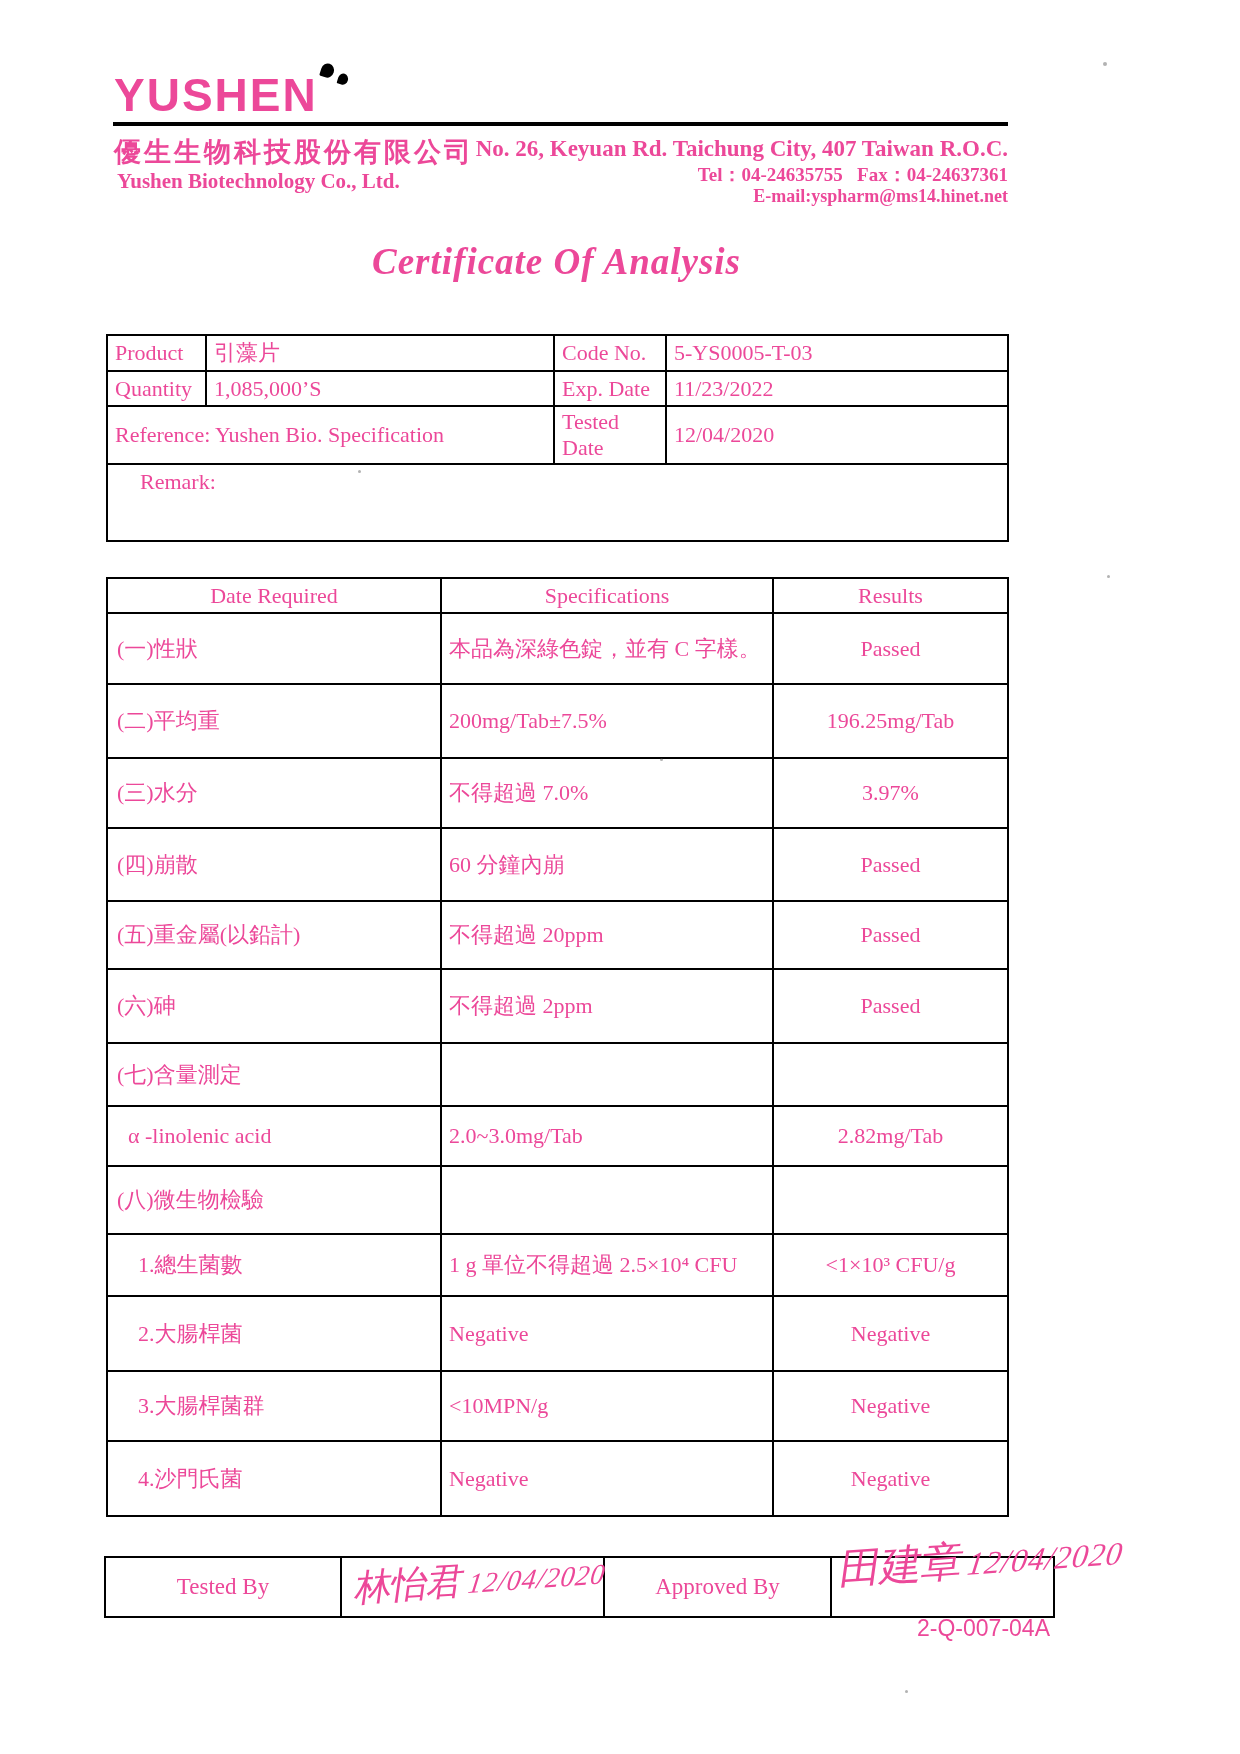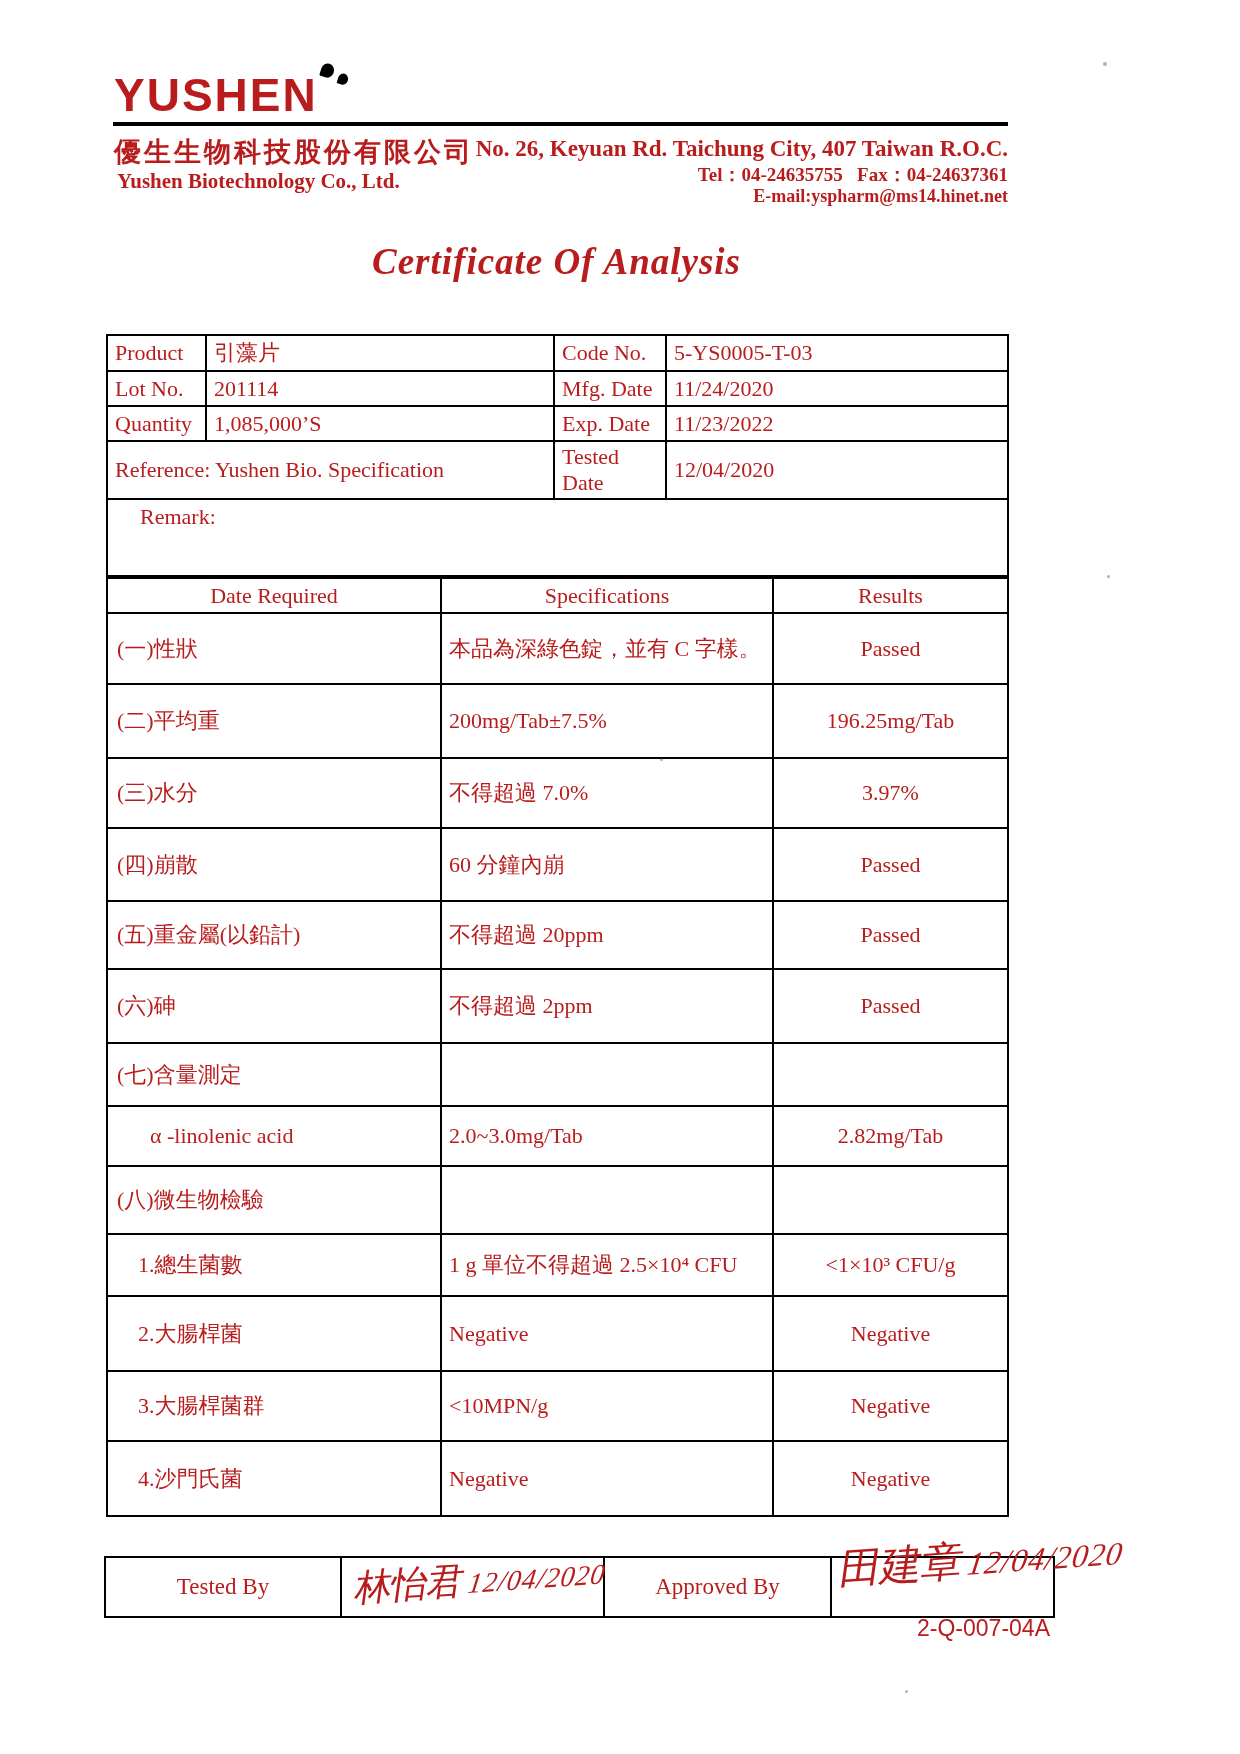--- a/index.html
+++ b/index.html
@@ -1,19 +1,19 @@
 <!DOCTYPE html>
 <html><head>
 <meta charset="utf-8">
 <style>
   * { box-sizing: border-box; }
   html,body { margin:0; padding:0; background:#e8e8e8; }
   .page {
     position:relative; width:1240px; height:1754px; margin:0 auto;
-    background:#ffffff; color:#b91c1c;
+    background:#ffffff; color:#ec4899;
     font-family:"Liberation Serif","DejaVu Serif",serif;
     overflow:hidden;
   }
 
   
   .logo { position:absolute; left:114px; top:68px;
     font-family:"Liberation Sans","DejaVu Sans",sans-serif;
     font-weight:bold; font-size:46px; letter-spacing:2px; transform:scaleY(1.02); }
   .logo-dot { position:absolute; background:#000; border-radius:50% 50% 50% 10%; }
   .logo-dot.d1 { width:13px; height:14px; right:-16px; top:-4px; transform:rotate(18deg); }
@@ -39,21 +39,21 @@
 
   .info-table { position:absolute; left:106px; top:334px; width:901px; }
   .info-table td { height:35px; }
   .info-table td.remark-cell { height:77px; vertical-align:top; padding-top:4px;padding-left:32px; }
 
   .main-table { position:absolute; left:106px; top:577px; width:901px; }
   .main-table td.hdr { text-align:center; font-size:22px; height:35px; padding:1px 4px; }
   .main-table td.res { text-align:center; }
   .main-table td.test { padding-left:9px; }
   .main-table td.test.ind1 { padding-left:30px; }
-  .main-table td.test.ind2 { padding-left:42px; }
+  .main-table td.test.ind2 { padding-left:20px; }
 
   .sign-table { position:absolute; left:104px; top:1556px; width:949px; }
   .sign-table td { height:60px; }
   .sign-table td.lbl { text-align:center; font-size:23px; }
   .sign-table td.sigcell { position:relative; overflow:visible; }
 
   .sig { position:absolute; display:inline-block; white-space:nowrap;
     transform:rotate(-4deg) skewX(-12deg); transform-origin:left bottom; }
   .sig-name { font-size:37px; letter-spacing:-1px; }
   .sig-date { font-size:28px; font-style:italic; letter-spacing:1px; }
@@ -97,26 +97,20 @@
         <col style="width:348px">
         <col style="width:112px">
         <col style="width:342px">
       </colgroup>
     <tbody>
         <tr>
       <td>Product</td>
       <td>引藻片</td>
       <td>Code No.</td>
       <td>5-YS0005-T-03</td>
-    </tr>
-    <tr>
-      <td>Lot No.</td>
-      <td>201114</td>
-      <td>Mfg. Date</td>
-      <td>11/24/2020</td>
     </tr>
     <tr>
       <td>Quantity</td>
       <td>1,085,000’S</td>
       <td>Exp. Date</td>
       <td>11/23/2022</td>
     </tr>
     <tr>
       <td colspan="2">Reference: Yushen Bio. Specification</td>
       <td>Tested Date</td>

